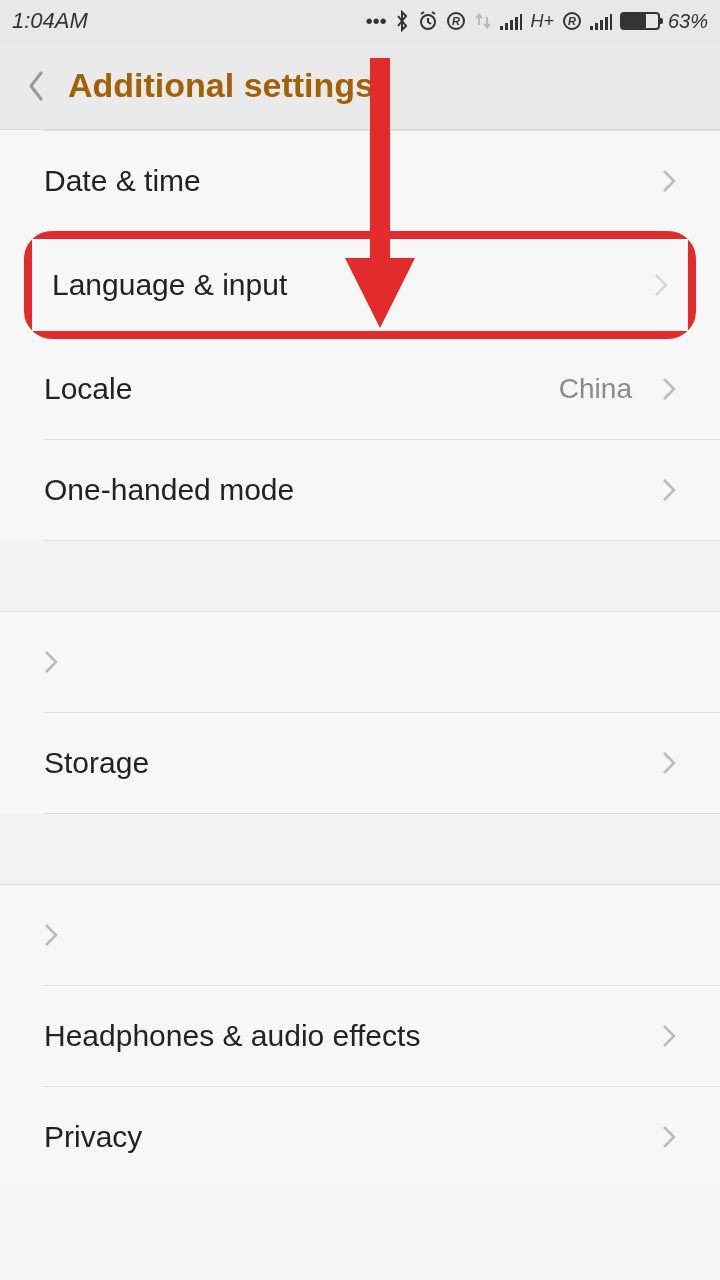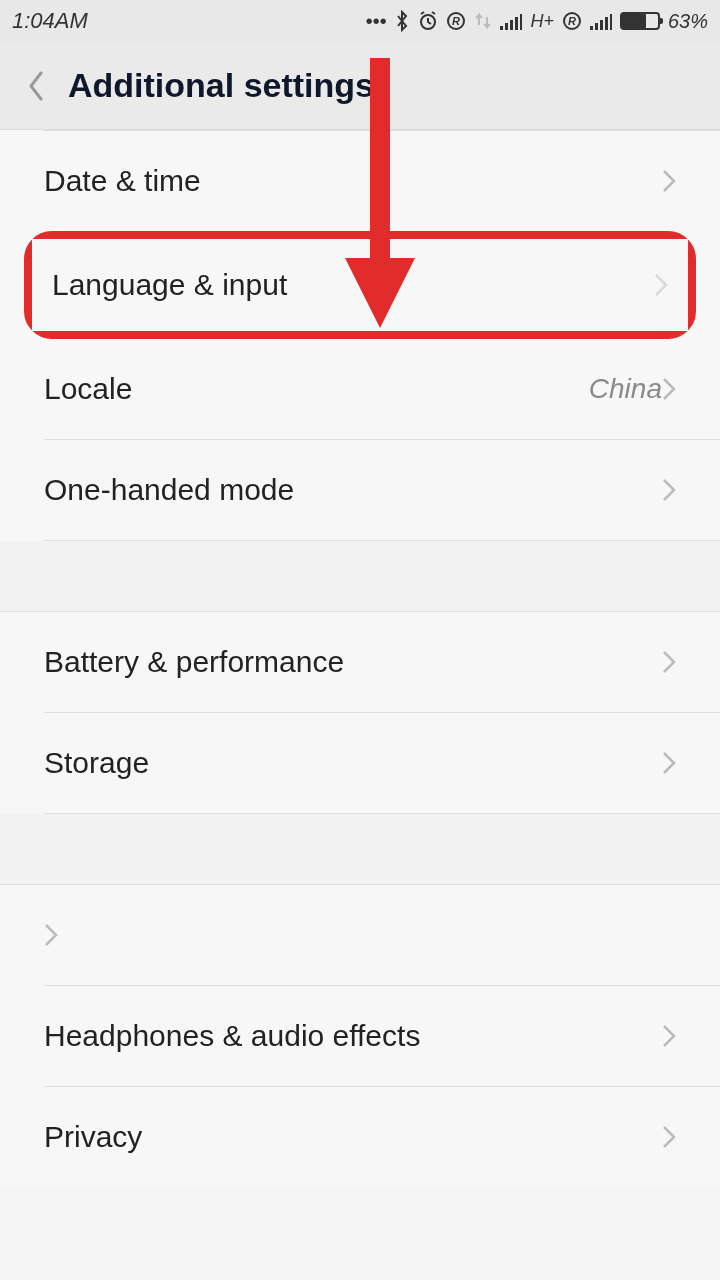--- a/index.html
+++ b/index.html
@@ -40,37 +40,37 @@
     background: #eaeaea;
     display: flex;
     align-items: center;
     padding: 0 10px;
     border-bottom: 1px solid #dcdcdc;
   }
   .back-chevron {
     width: 52px; height: 52px; display: flex; align-items: center; justify-content: center;
   }
   .back-chevron svg { width: 18px; height: 30px; }
-  .nav-title { font-size: 34px; font-weight: 700; color: #0f172a; margin-left: 6px; }
+  .nav-title { font-size: 34px; font-weight: 700; color: #a16207; margin-left: 6px; }
 
   .content { background: #f7f7f7; }
 
   .group { background: #f7f7f7; }
   .gap { height: 70px; background: #f2f2f2; }
 
   .row {
     height: 100px;
     background: #f7f7f7;
     display: flex;
     align-items: center;
     padding: 0 44px 0 44px;
     position: relative;
   }
   .row .label { font-size: 30px; color: #222; flex: 1; }
-  .row .value { font-size: 28px; color: #8a8a8a; margin-right: 0; font-style: italic; }
+  .row .value { font-size: 28px; color: #8a8a8a; margin-right: 30px; }
   .row .chev { flex: 0 0 auto; }
   .row .chev svg { width: 14px; height: 24px; display: block; }
   .divider {
     height: 1px; background: #dedede; margin-left: 44px;
   }
 
   .highlight-wrap {
     position: relative;
     border: 8px solid #e22b2b;
     border-radius: 28px;
@@ -220,21 +220,20 @@
         </div>
     </div>
     <div class="divider"></div>
   </div>
 
   <div class="gap"></div>
 
   <div class="group">
     <div class="divider" style="margin-left:0;"></div>
     <div class="row">
-      <div class="label">Battery &amp; performance</div>
       <div class="chev">
           <svg viewBox="0 0 14 24">
             <path d="M2 2 L12 12 L2 22" fill="none" stroke="#bbb" stroke-width="2.5"></path>
           </svg>
         </div>
     </div>
     <div class="divider"></div>
 
     <div class="row">
       <div class="label">Storage</div>

